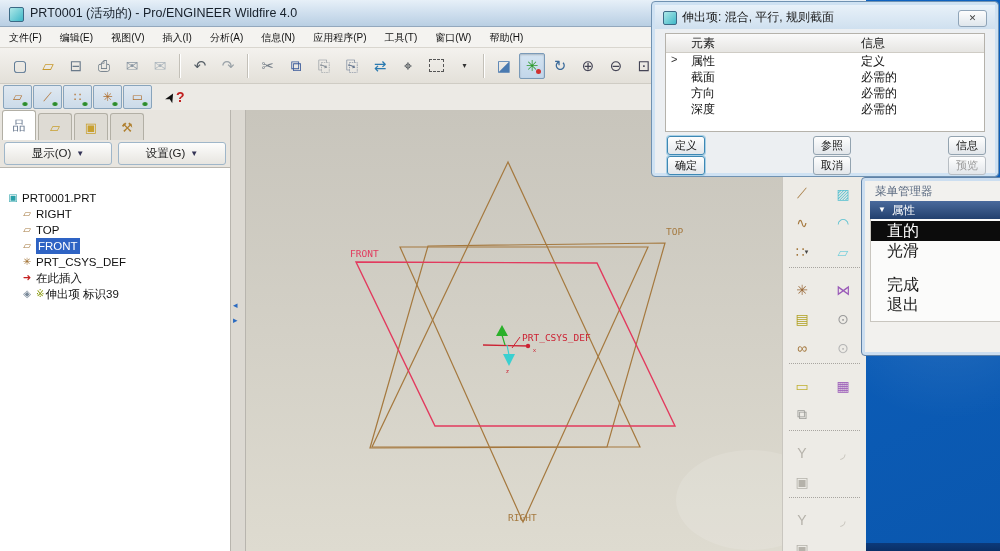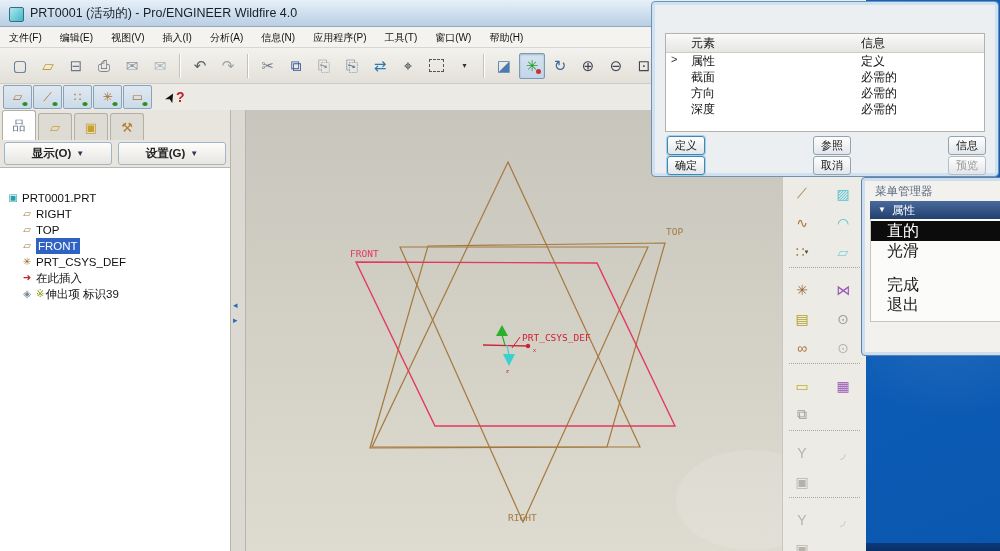--- a/index.html
+++ b/index.html
@@ -45,21 +45,21 @@
   .helpcur{margin-left:12px;font-size:13px;color:#111;}
   .helpcur .q{color:#c02020;font-weight:bold;font-size:14px;}
 
   
   .nav{position:absolute;left:0;top:110px;width:230px;bottom:0;background:#e8e5df;}
   .navtabs{height:30px;display:flex;align-items:flex-end;padding-left:2px;}
   .ntab{width:32px;height:26px;border:1px solid #b2afa5;border-bottom:none;border-radius:3px 3px 0 0;
     margin-right:2px;display:flex;align-items:center;justify-content:center;font-size:13px;background:#dedbd4;}
   .ntab.active{background:#fff;height:29px;}
   .navbtns{height:27px;background:#e8e5df;display:flex;align-items:center;padding:0 4px;gap:6px;
-    border-bottom:1px solid #c9c6bf;font-weight:bold;}
+    border-bottom:1px solid #c9c6bf;}
   .pbtn{flex:1;height:21px;border:1px solid #9fb6c9;border-radius:3px;font-size:11.5px;color:#222;
     background:linear-gradient(#fdfdfc,#e7e5e0);display:flex;align-items:center;justify-content:center;gap:5px;}
   .pbtn .car{font-size:8px;color:#335;}
   .tree{position:absolute;left:0;top:57px;right:0;bottom:0;background:#fff;border-top:1px solid #b9b6af;
     padding-top:22px;font-size:11.5px;color:#111;overflow:hidden;}
   .trow{height:16px;line-height:16px;white-space:nowrap;display:flex;align-items:center;}
   .trow .tic{width:14px;text-align:center;font-size:10px;margin-right:2px;}
   .trow .mark{color:#8a9a10;font-size:10px;margin-right:1px;}
   .trow .lbl.sel{background:#2e63c4;color:#fff;padding:0 2px;}
 
@@ -386,20 +386,25 @@
     </div>
     <div class="mmgr-box" id="mmgrbox">
         <div class="mitem sel">直的</div>
         <div class="mitem">光滑</div>
         <div class="mitem gap">完成</div>
         <div class="mitem">退出</div>
       </div>
   </div>
 
   <div class="dlg">
+    <div class="dlg-title">
+      <div class="dlg-icon"></div>
+      <div class="dlg-text">伸出项: 混合, 平行, 规则截面</div>
+      <div class="dlg-close">✕</div>
+    </div>
     <div class="dlg-table">
       <div class="dlg-th">
         <span class="h1">元素</span>
         <span class="h2">信息</span>
       </div>
       <div id="dlgrows">
           <div class="dlg-tr">
             <span class="mk">&gt;</span>
             <span class="c1">属性</span>
             <span class="c2">定义</span>

